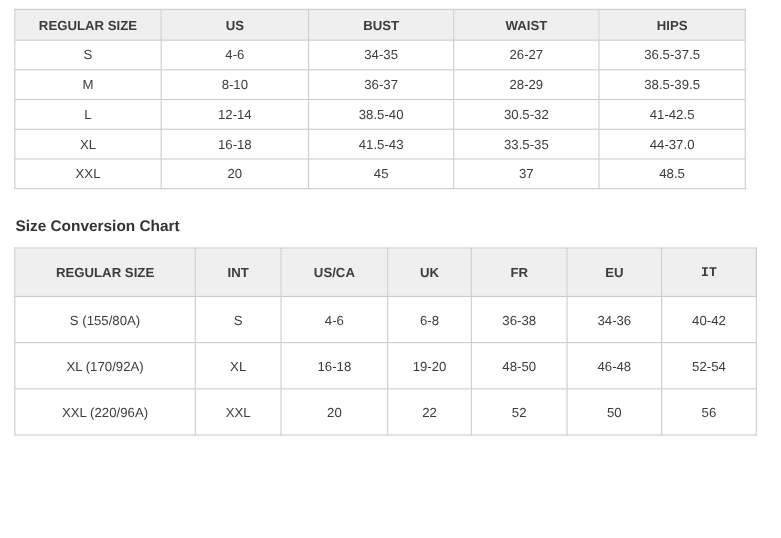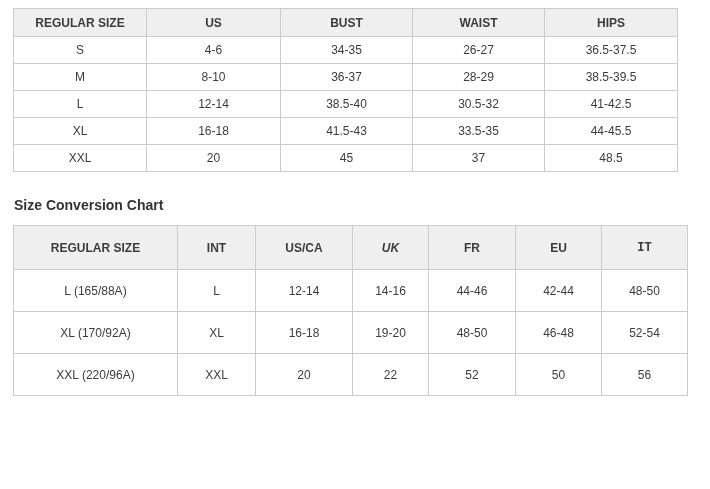--- a/index.html
+++ b/index.html
@@ -46,21 +46,21 @@
   .t1 th:nth-child(3) { width: 127px; }
   .t1 th:nth-child(4) { width: 127px; margin-left: 12px; }
   .t1 th:nth-child(5) { width: 128px; }
 
   
   .t2 thead th { height: 43px; }
   .t2 tbody td { height: 41px; }
   .t2 th:nth-child(1) { width: 159px; }
   .t2 th:nth-child(2) { width: 73px; }
   .t2 th:nth-child(3) { width: 92px; }
-  .t2 th:nth-child(4) { width: 71px; font-style: italic; }
+  .t2 th:nth-child(4) { width: 71px; }
   .t2 th:nth-child(5) { width: 82px; }
   .t2 th:nth-child(6) { width: 81px; }
   .t2 th:nth-child(7) { width: 81px; font-family: Liberation Mono, monospace; }
 
   .section-title {
     font-size: 14px;
     font-weight: bold;
     color: #333333;
     margin: 25px 16px 12px 1px;
   }
@@ -100,21 +100,21 @@
           <td>12-14</td>
           <td>38.5-40</td>
           <td>30.5-32</td>
           <td>41-42.5</td>
         </tr>
         <tr>
           <td>XL</td>
           <td>16-18</td>
           <td>41.5-43</td>
           <td>33.5-35</td>
-          <td>44-45.5</td>
+          <td>44-37.0</td>
         </tr>
         <tr>
           <td>XXL</td>
           <td>20</td>
           <td>45</td>
           <td>37</td>
           <td>48.5</td>
         </tr>
       </tbody>
     </table>
@@ -128,27 +128,27 @@
           <th>INT</th>
           <th>US/CA</th>
           <th>UK</th>
           <th>FR</th>
           <th>EU</th>
           <th>IT</th>
         </tr>
       </thead>
       <tbody>
         <tr>
-          <td>L (165/88A)</td>
-          <td>L</td>
-          <td>12-14</td>
-          <td>14-16</td>
-          <td>44-46</td>
-          <td>42-44</td>
-          <td>48-50</td>
+          <td>S (155/80A)</td>
+          <td>S</td>
+          <td>4-6</td>
+          <td>6-8</td>
+          <td>36-38</td>
+          <td>34-36</td>
+          <td>40-42</td>
         </tr>
         <tr>
           <td>XL (170/92A)</td>
           <td>XL</td>
           <td>16-18</td>
           <td>19-20</td>
           <td>48-50</td>
           <td>46-48</td>
           <td>52-54</td>
         </tr>

